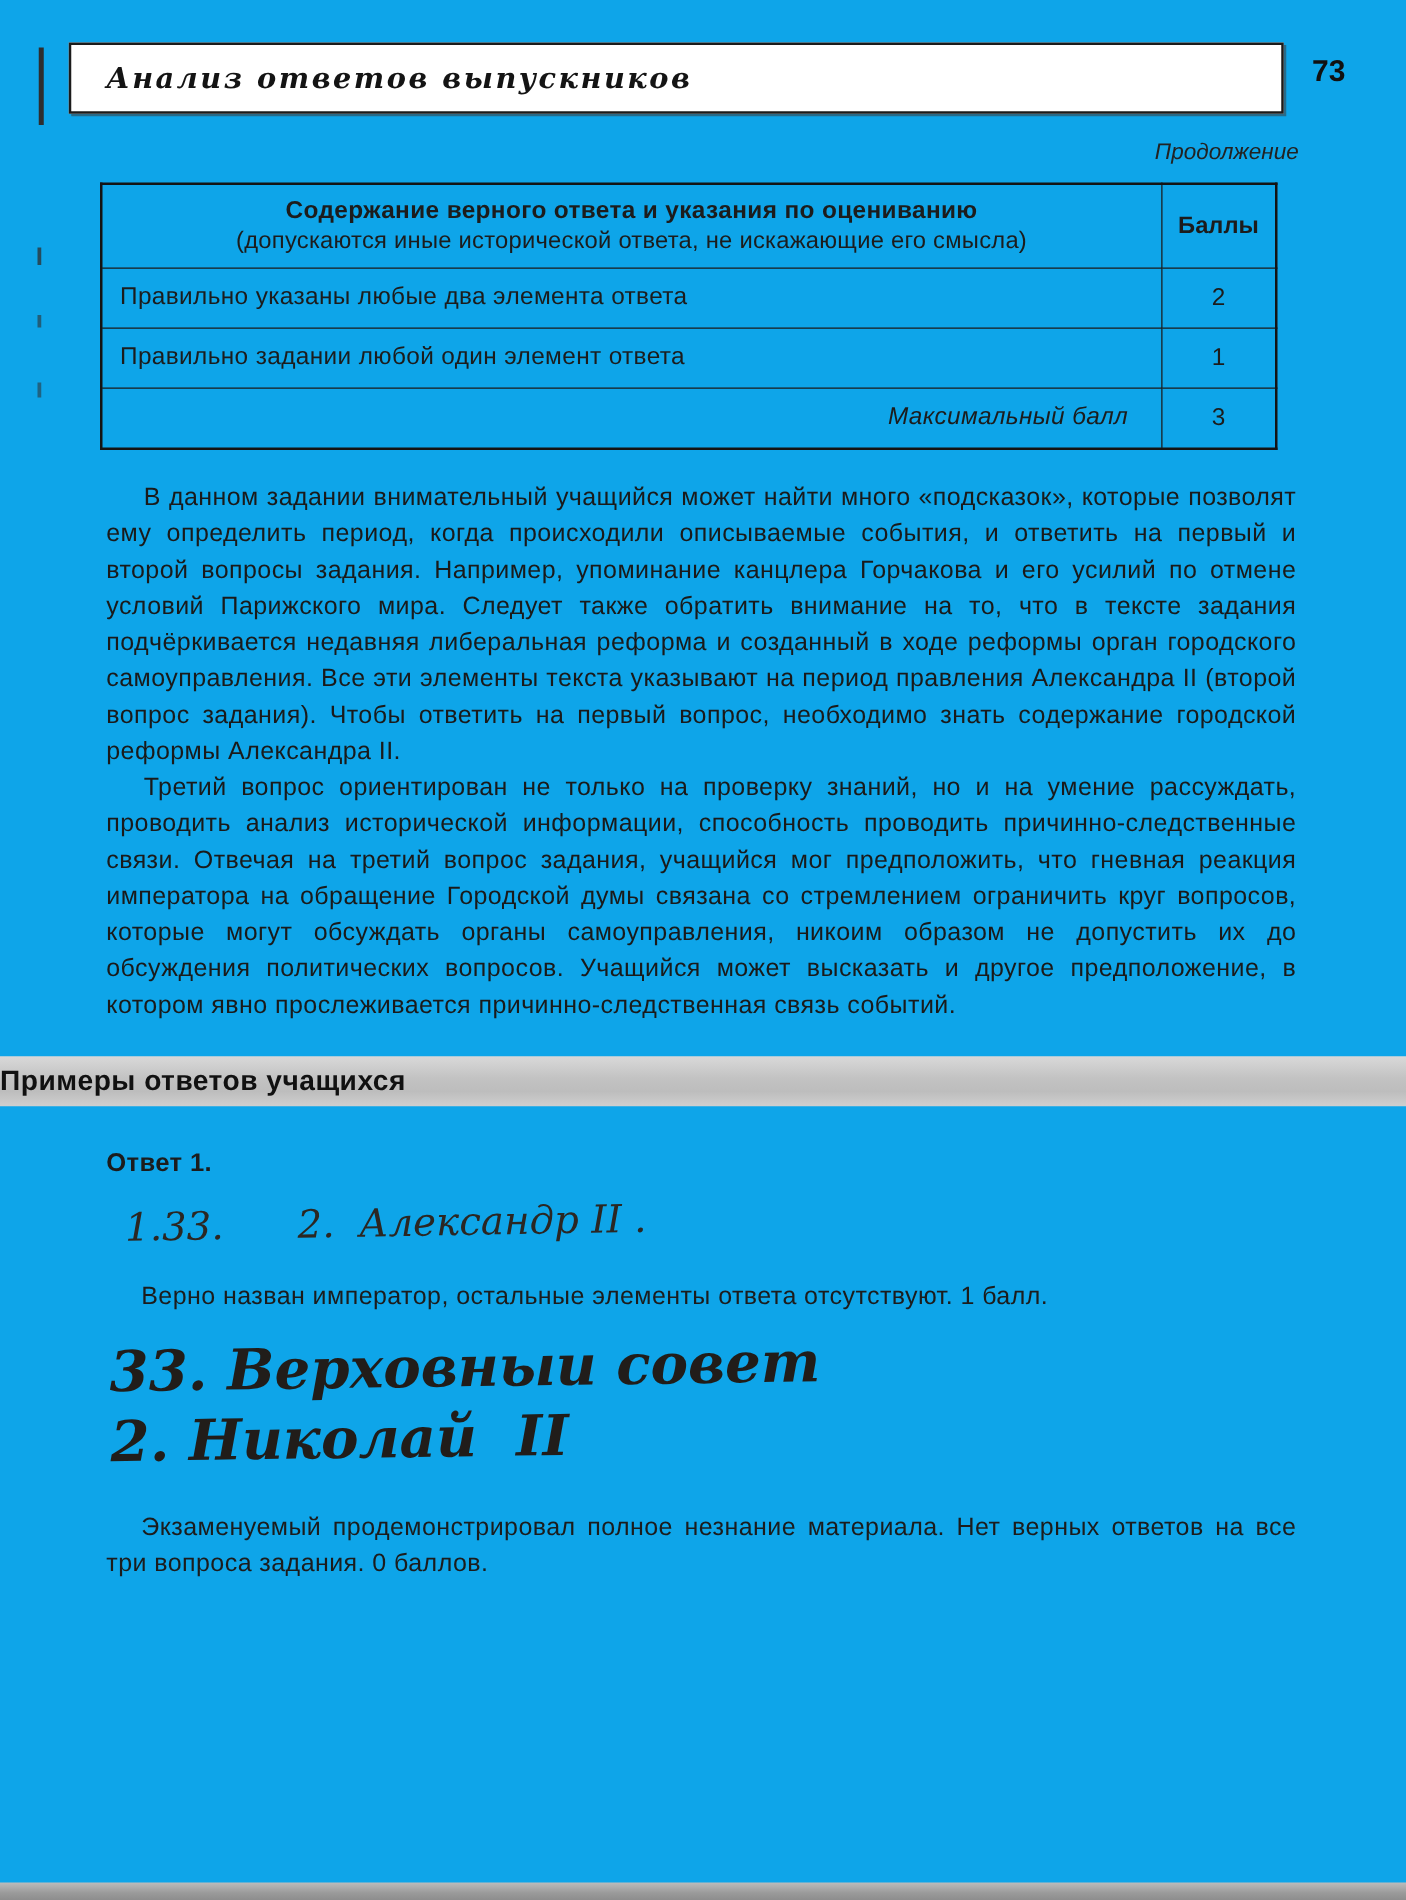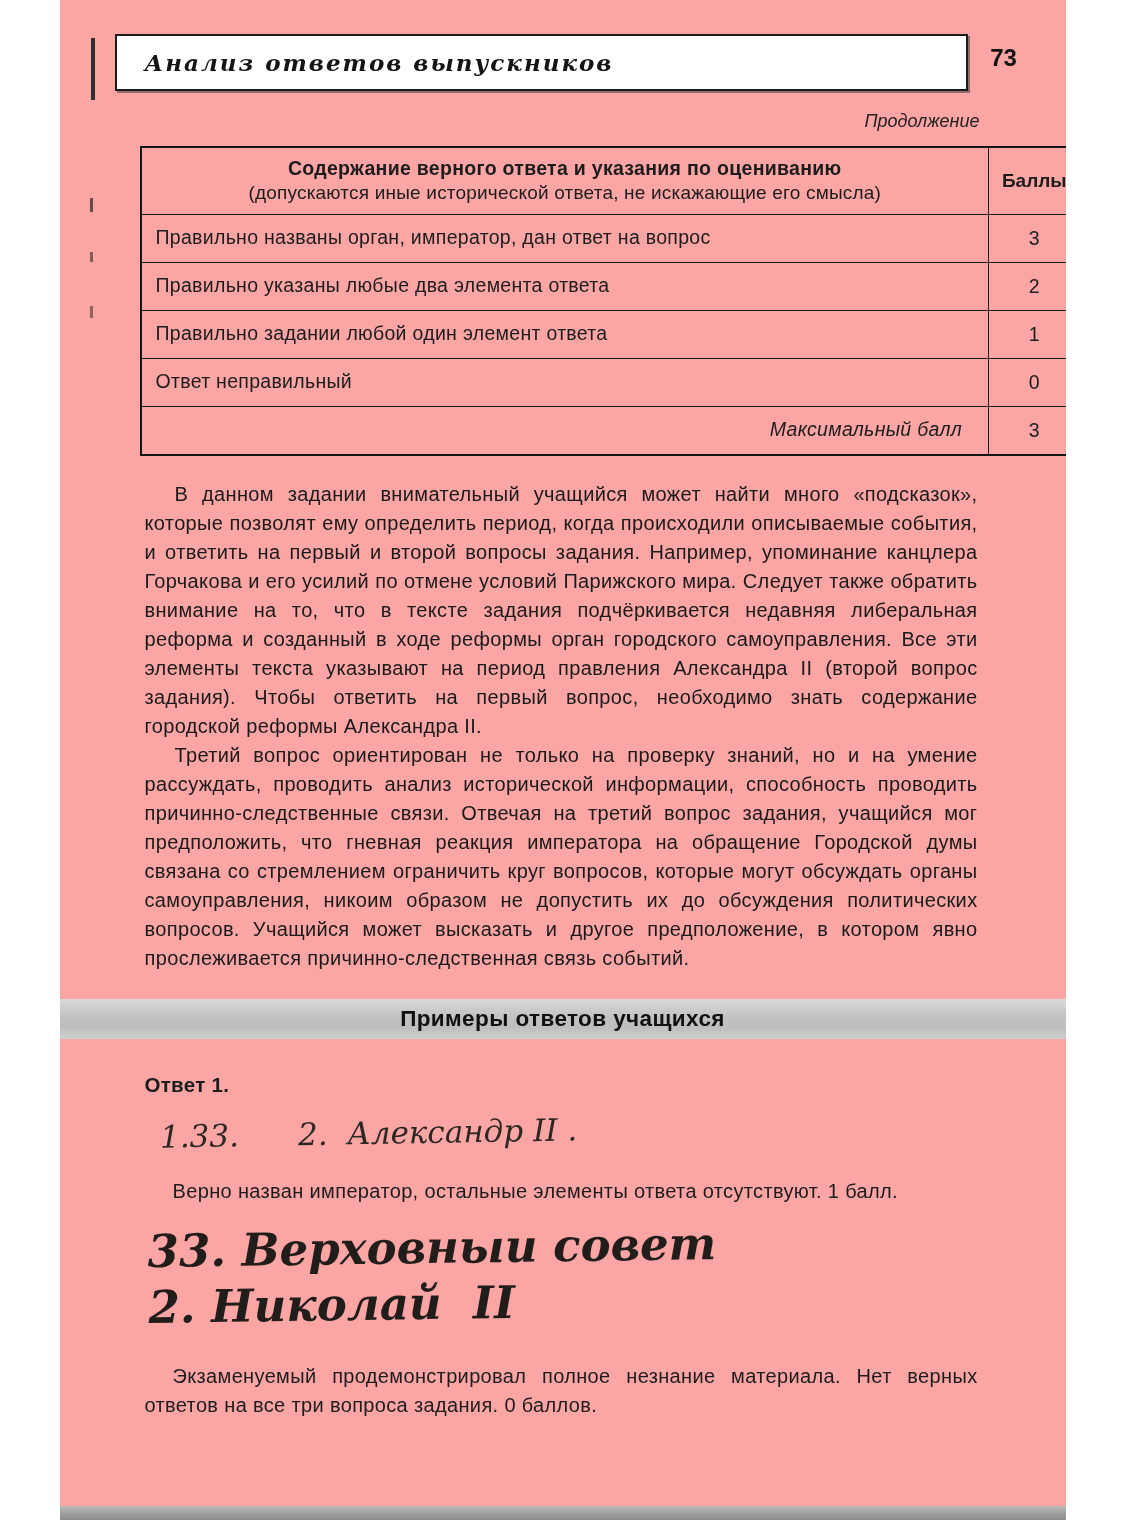--- a/index.html
+++ b/index.html
@@ -1,22 +1,22 @@
 <!DOCTYPE html>
 <html lang="ru"><head>
 <meta charset="utf-8">
 <style>
   * { margin: 0; padding: 0; box-sizing: border-box; }
   html, body { background: #ffffff; }
   .page {
     position: relative;
-    width: 1006px;
+    width: 1125px;
     height: 1520px;
     margin: 0 auto;
-    background: #fca5a5;
+    background: #0ea5e9;
     color: #1c1c1c;
     font-family: "Liberation Sans", "DejaVu Sans", sans-serif;
     overflow: hidden;
   }
 
   
   .gutter-mark { position: absolute; background: #2e2e2e; }
   .gutter-line { left: 31px; top: 38px; width: 4px; height: 62px; }
   .gutter-tick1 { left: 30px; top: 198px; width: 3px; height: 14px; opacity: .75; }
   .gutter-tick2 { left: 30px; top: 252px; width: 3px; height: 10px; opacity: .6; }
@@ -84,21 +84,21 @@
   }
 
   
   .section-band {
     margin-top: 26px;
     height: 40px;
     width: 100%;
     background: linear-gradient(180deg, #d9d9d9 0%, #c2c2c2 45%, #bdbdbd 70%, #cfcfcf 100%);
     display: flex;
     align-items: center;
-    justify-content: center;
+    justify-content: flex-start;
   }
   .section-band-title { font-weight: bold; font-size: 22.5px; letter-spacing: .4px; color: #111; }
 
   .answer-label { margin: 34px 85px 0; font-weight: bold; font-size: 20.5px; letter-spacing: .3px; }
 
   .handwriting {
     font-family: "DejaVu Serif", serif;
     font-style: italic;
     white-space: pre;
     color: #2b2723;
@@ -161,34 +161,26 @@
       <tr>
         <th class="criteria">
           <div class="criteria-line1">Содержание верного ответа и указания по оцениванию</div>
           <div class="criteria-line2">(допускаются иные исторической ответа, не искажающие его смысла)</div>
         </th>
         <th class="points">Баллы</th>
       </tr>
     </thead>
     <tbody>
       <tr>
-        <td class="row-text">Правильно названы орган, император, дан ответ на вопрос</td>
-        <td class="row-points">3</td>
-      </tr>
-      <tr>
         <td class="row-text">Правильно указаны любые два элемента ответа</td>
         <td class="row-points">2</td>
       </tr>
       <tr>
         <td class="row-text">Правильно задании любой один элемент ответа</td>
         <td class="row-points">1</td>
-      </tr>
-      <tr>
-        <td class="row-text">Ответ неправильный</td>
-        <td class="row-points">0</td>
       </tr>
       <tr>
         <td class="row-text max-label">Максимальный балл</td>
         <td class="row-points">3</td>
       </tr>
     </tbody>
   </table>
 
   <div class="body-text">
     <p>В данном задании внимательный учащийся может найти много «подсказок», которые позволят ему определить период, когда происходили описываемые события, и ответить на первый и второй вопросы задания. Например, упоминание канцлера Горчакова и его усилий по отмене условий Парижского мира. Следует также обратить внимание на то, что в тексте задания подчёркивается недавняя либеральная реформа и созданный в ходе реформы орган городского самоуправления. Все эти элементы текста указывают на период правления Александра II (второй вопрос задания). Чтобы ответить на первый вопрос, необходимо знать содержание городской реформы Александра II.</p>

